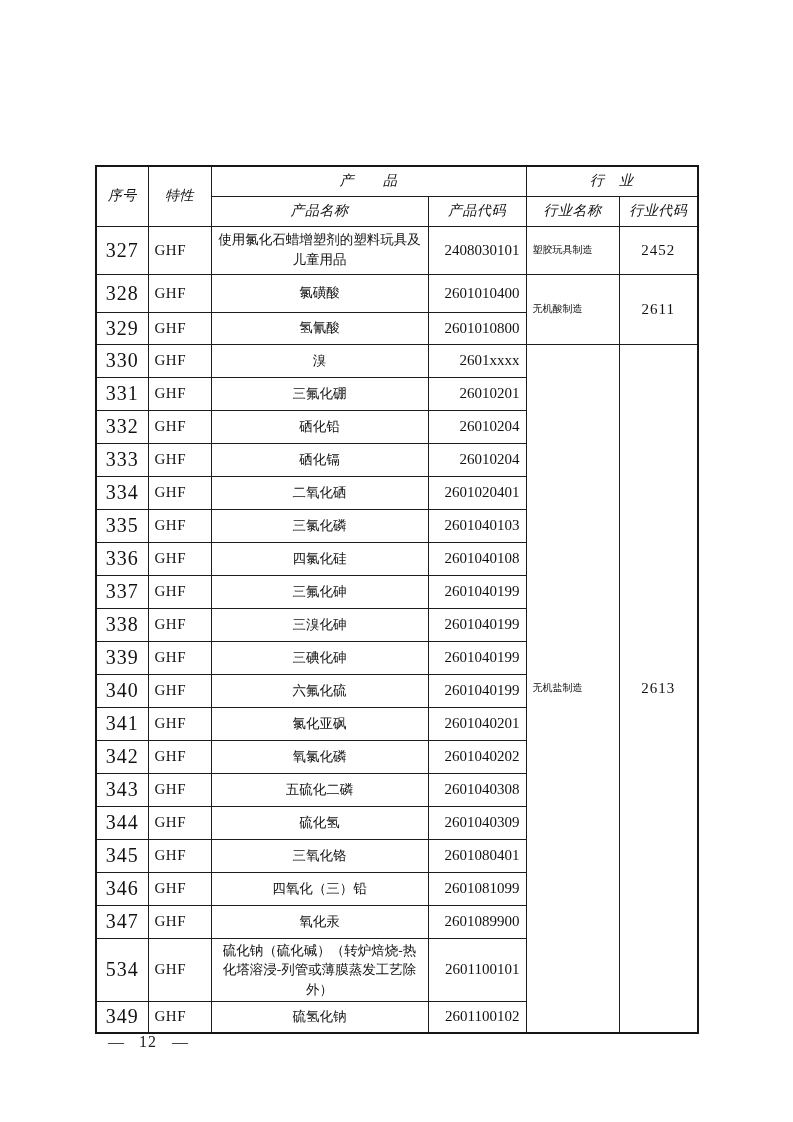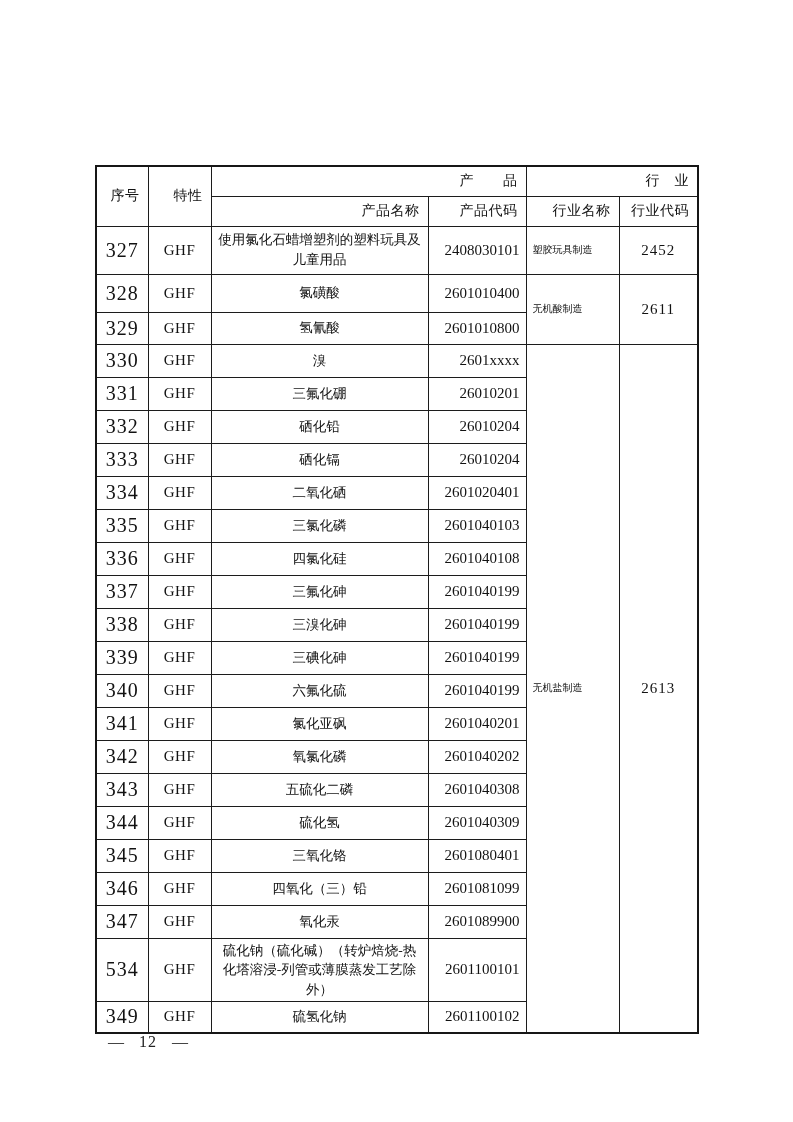--- a/index.html
+++ b/index.html
@@ -36,33 +36,34 @@
   }
   .product-table th, .product-table td {
     border: 1px solid #1c1c1c;
     padding: 2px 6px;
     overflow: hidden;
     vertical-align: middle;
     font-weight: normal;
   }
   .product-table thead tr { height: 30px; }
   .product-table th {
-    text-align: right;
+    text-align: center;
     font-size: 14px;
     padding: 2px 8px;
     letter-spacing: 0.5px;
+    font-style: italic;
   }
   .product-table tbody tr { height: 33px; }
   .product-table tbody tr:nth-child(1) { height: 48px; }
   .product-table tbody tr:nth-child(2) { height: 38px; padding-left: 29px; }
   .product-table tbody tr:nth-child(3) { height: 32px; }
   .product-table tbody tr:nth-child(22) { height: 50px; }
   .product-table tbody tr:nth-child(23) { height: 31px; }
   td.c-no   { text-align: center; font-size: 20px; letter-spacing: 1px; }
-  td.c-prop { text-align: center; font-size: 15px; letter-spacing: 0.5px; }
+  td.c-prop { text-align: left; font-size: 15px; letter-spacing: 0.5px; }
   td.c-name { text-align: center; font-size: 13.5px; line-height: 1.45; }
   td.c-code { text-align: right; font-size: 15px; }
   td.c-ind-name { text-align: left; font-size: 10px; }
   td.c-ind-code { text-align: center; font-size: 15px; letter-spacing: 1px; margin-left: 44px; }
   .footer {
     position: absolute;
     left: 108px;
     top: 1033px;
     display: flex;
     align-items: center;

